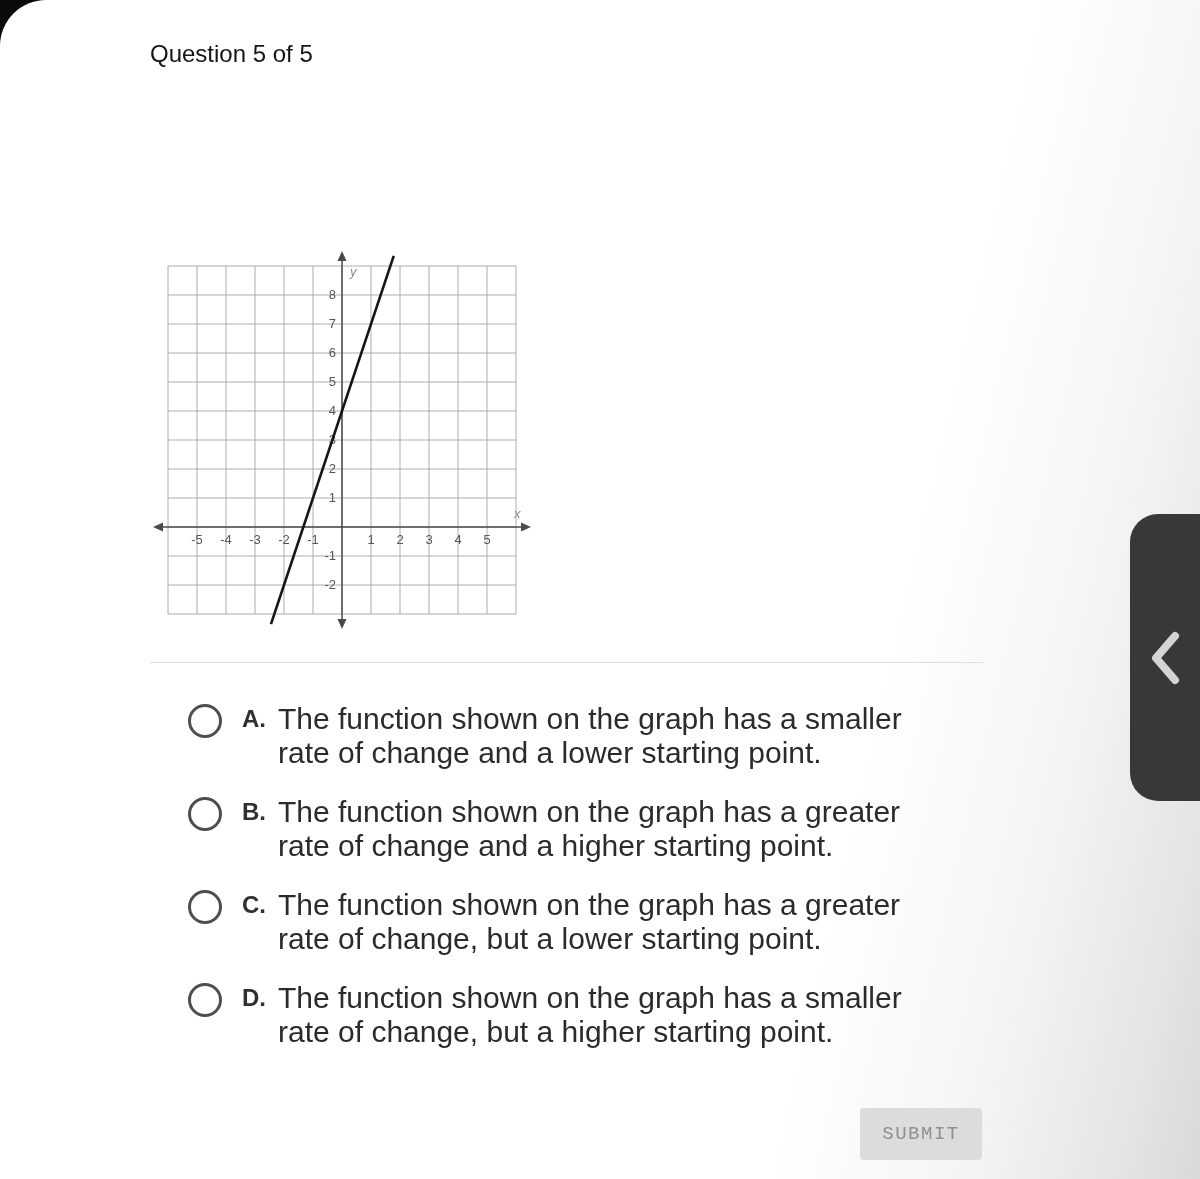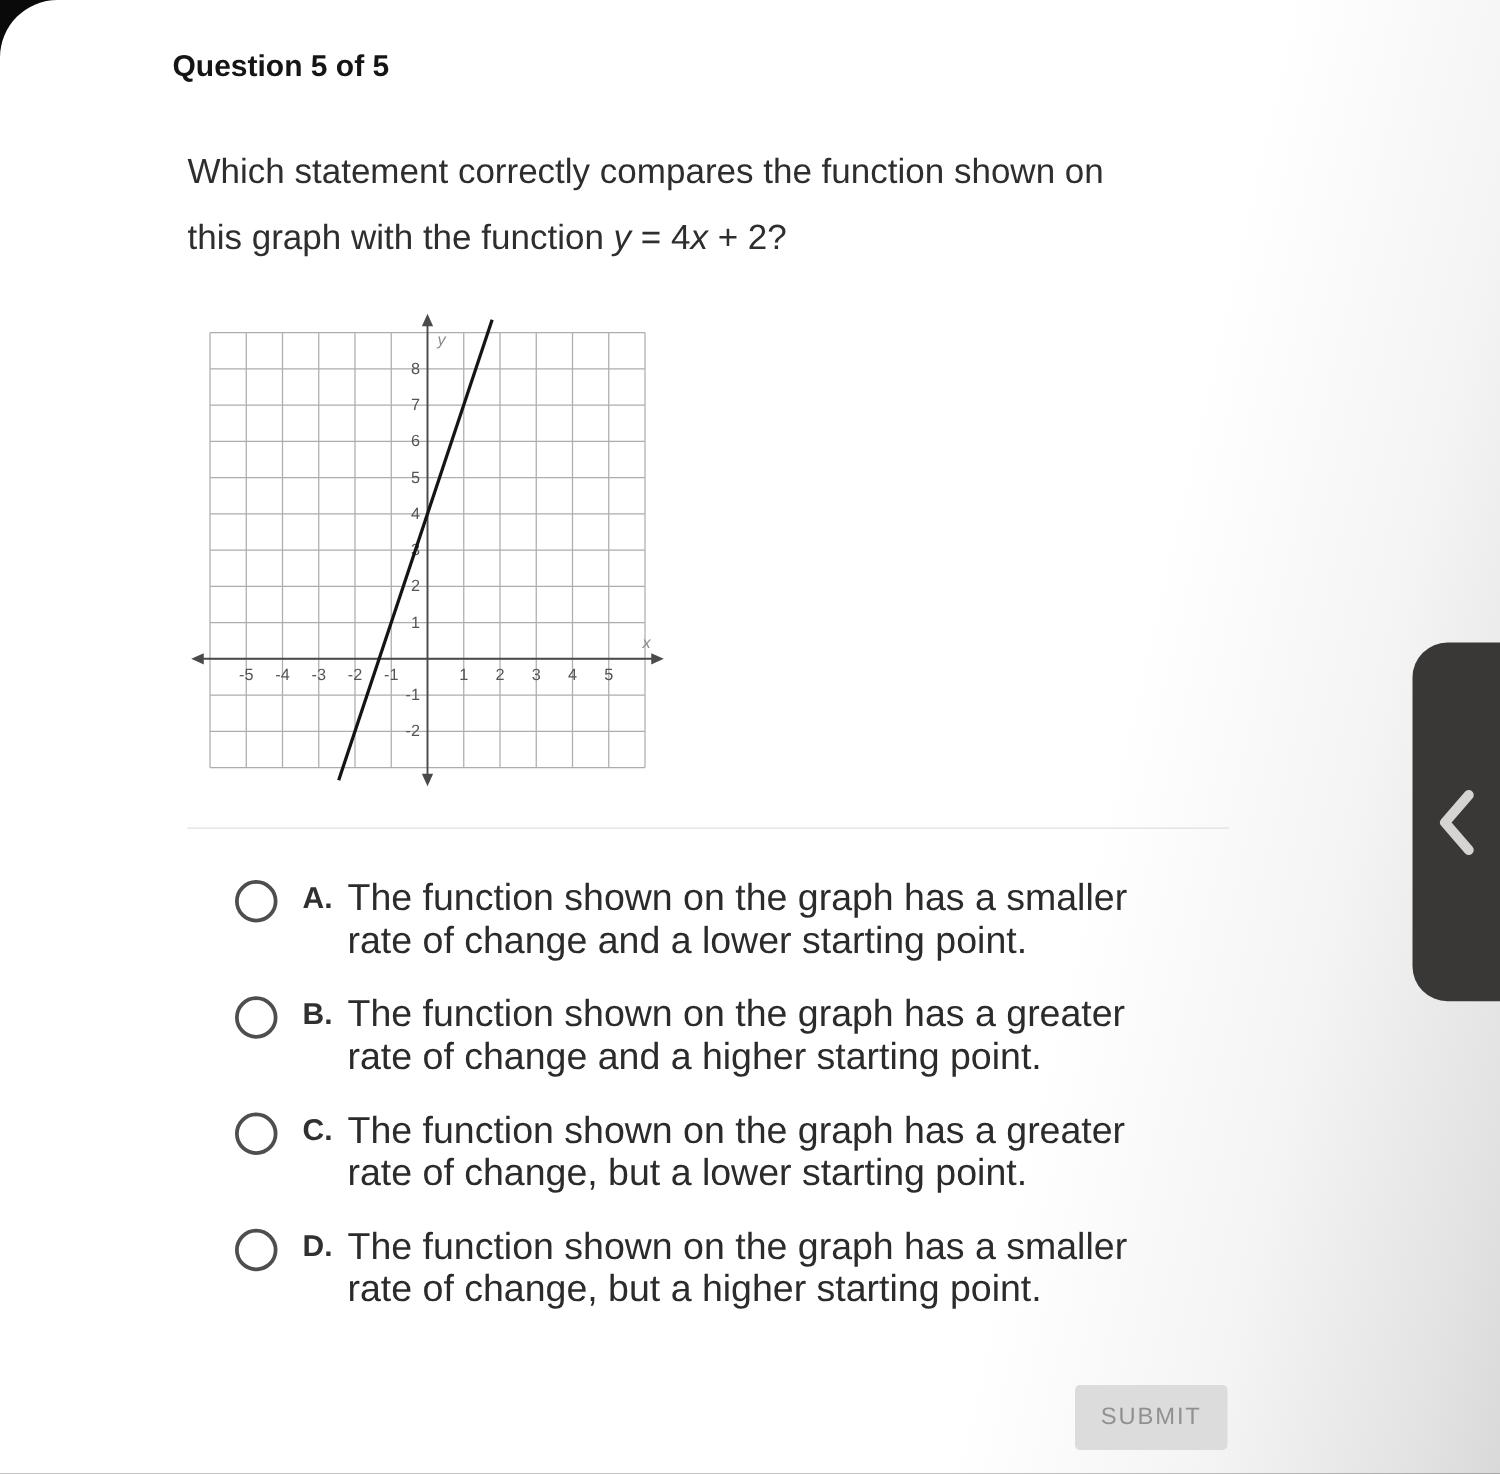--- a/index.html
+++ b/index.html
@@ -9,22 +9,22 @@
     font-family:"Liberation Sans","DejaVu Sans",sans-serif;
     overflow:hidden;
     position:relative;
   }
   .screen{
     position:absolute;inset:0;
     background:linear-gradient(103deg,#ffffff 0%,#ffffff 70%,#f4f4f4 84%,#e3e3e3 95%,#d9d9d9 100%);
     border-radius:46px 0 0 0;
   }
   .q-header{
-    position:absolute;left:138px;top:40px;
-    font-size:24px;font-weight:bold;color:#151515;
+    position:absolute;left:150px;top:40px;
+    font-size:24px;font-weight:normal;color:#151515;
   }
   .question{
     position:absolute;left:150px;top:110px;
     font-size:28px;color:#2e2e2e;line-height:53px;width:880px;
   }
   .math-var{font-style:italic;}
   .graph{
     position:absolute;left:152px;top:250px;
   }
   .divider{
@@ -46,41 +46,37 @@
     font-size:24px;font-weight:bold;color:#303030;
     margin-left:20px;width:36px;flex:0 0 auto;line-height:34px;
   }
   .opt-text{
     font-size:30px;color:#2b2b2b;line-height:34px;max-width:670px;
   }
   .submit-btn{
     position:absolute;left:860px;top:1108px;width:122px;height:52px;
     background:#dcdcdc;border:none;border-radius:4px;
     color:#909090;font-size:19px;letter-spacing:1.5px;
-    font-family:Liberation Sans, sans-serif;
+    font-family:Liberation Mono, monospace;
     cursor:pointer;
   }
   .side-panel{
     position:absolute;right:0;top:514px;width:70px;height:287px;
     background:#3a3836;border-radius:28px 0 0 28px;
     display:flex;align-items:center;justify-content:center;
     cursor:pointer;
   }
 </style>
 </head>
 <body>
 
 <div class="screen">
 
   <div class="q-header">Question 5 of 5</div>
 
-  <div class="question">
-    <div>Which statement correctly compares the function shown on</div>
-    <div><span>this graph with the function </span><span class="math-var">y</span><span> = 4</span><span class="math-var">x</span><span> + 2?</span></div>
-  </div>
 
   <svg class="graph" viewBox="0 0 380 380" width="380" height="380">
       <line x1="16" y1="16" x2="16" y2="364" stroke="#adadad" stroke-width="1"></line>
       <line x1="45" y1="16" x2="45" y2="364" stroke="#adadad" stroke-width="1"></line>
       <line x1="74" y1="16" x2="74" y2="364" stroke="#adadad" stroke-width="1"></line>
       <line x1="103" y1="16" x2="103" y2="364" stroke="#adadad" stroke-width="1"></line>
       <line x1="132" y1="16" x2="132" y2="364" stroke="#adadad" stroke-width="1"></line>
       <line x1="161" y1="16" x2="161" y2="364" stroke="#adadad" stroke-width="1"></line>
       <line x1="190" y1="16" x2="190" y2="364" stroke="#adadad" stroke-width="1"></line>
       <line x1="219" y1="16" x2="219" y2="364" stroke="#adadad" stroke-width="1"></line>

